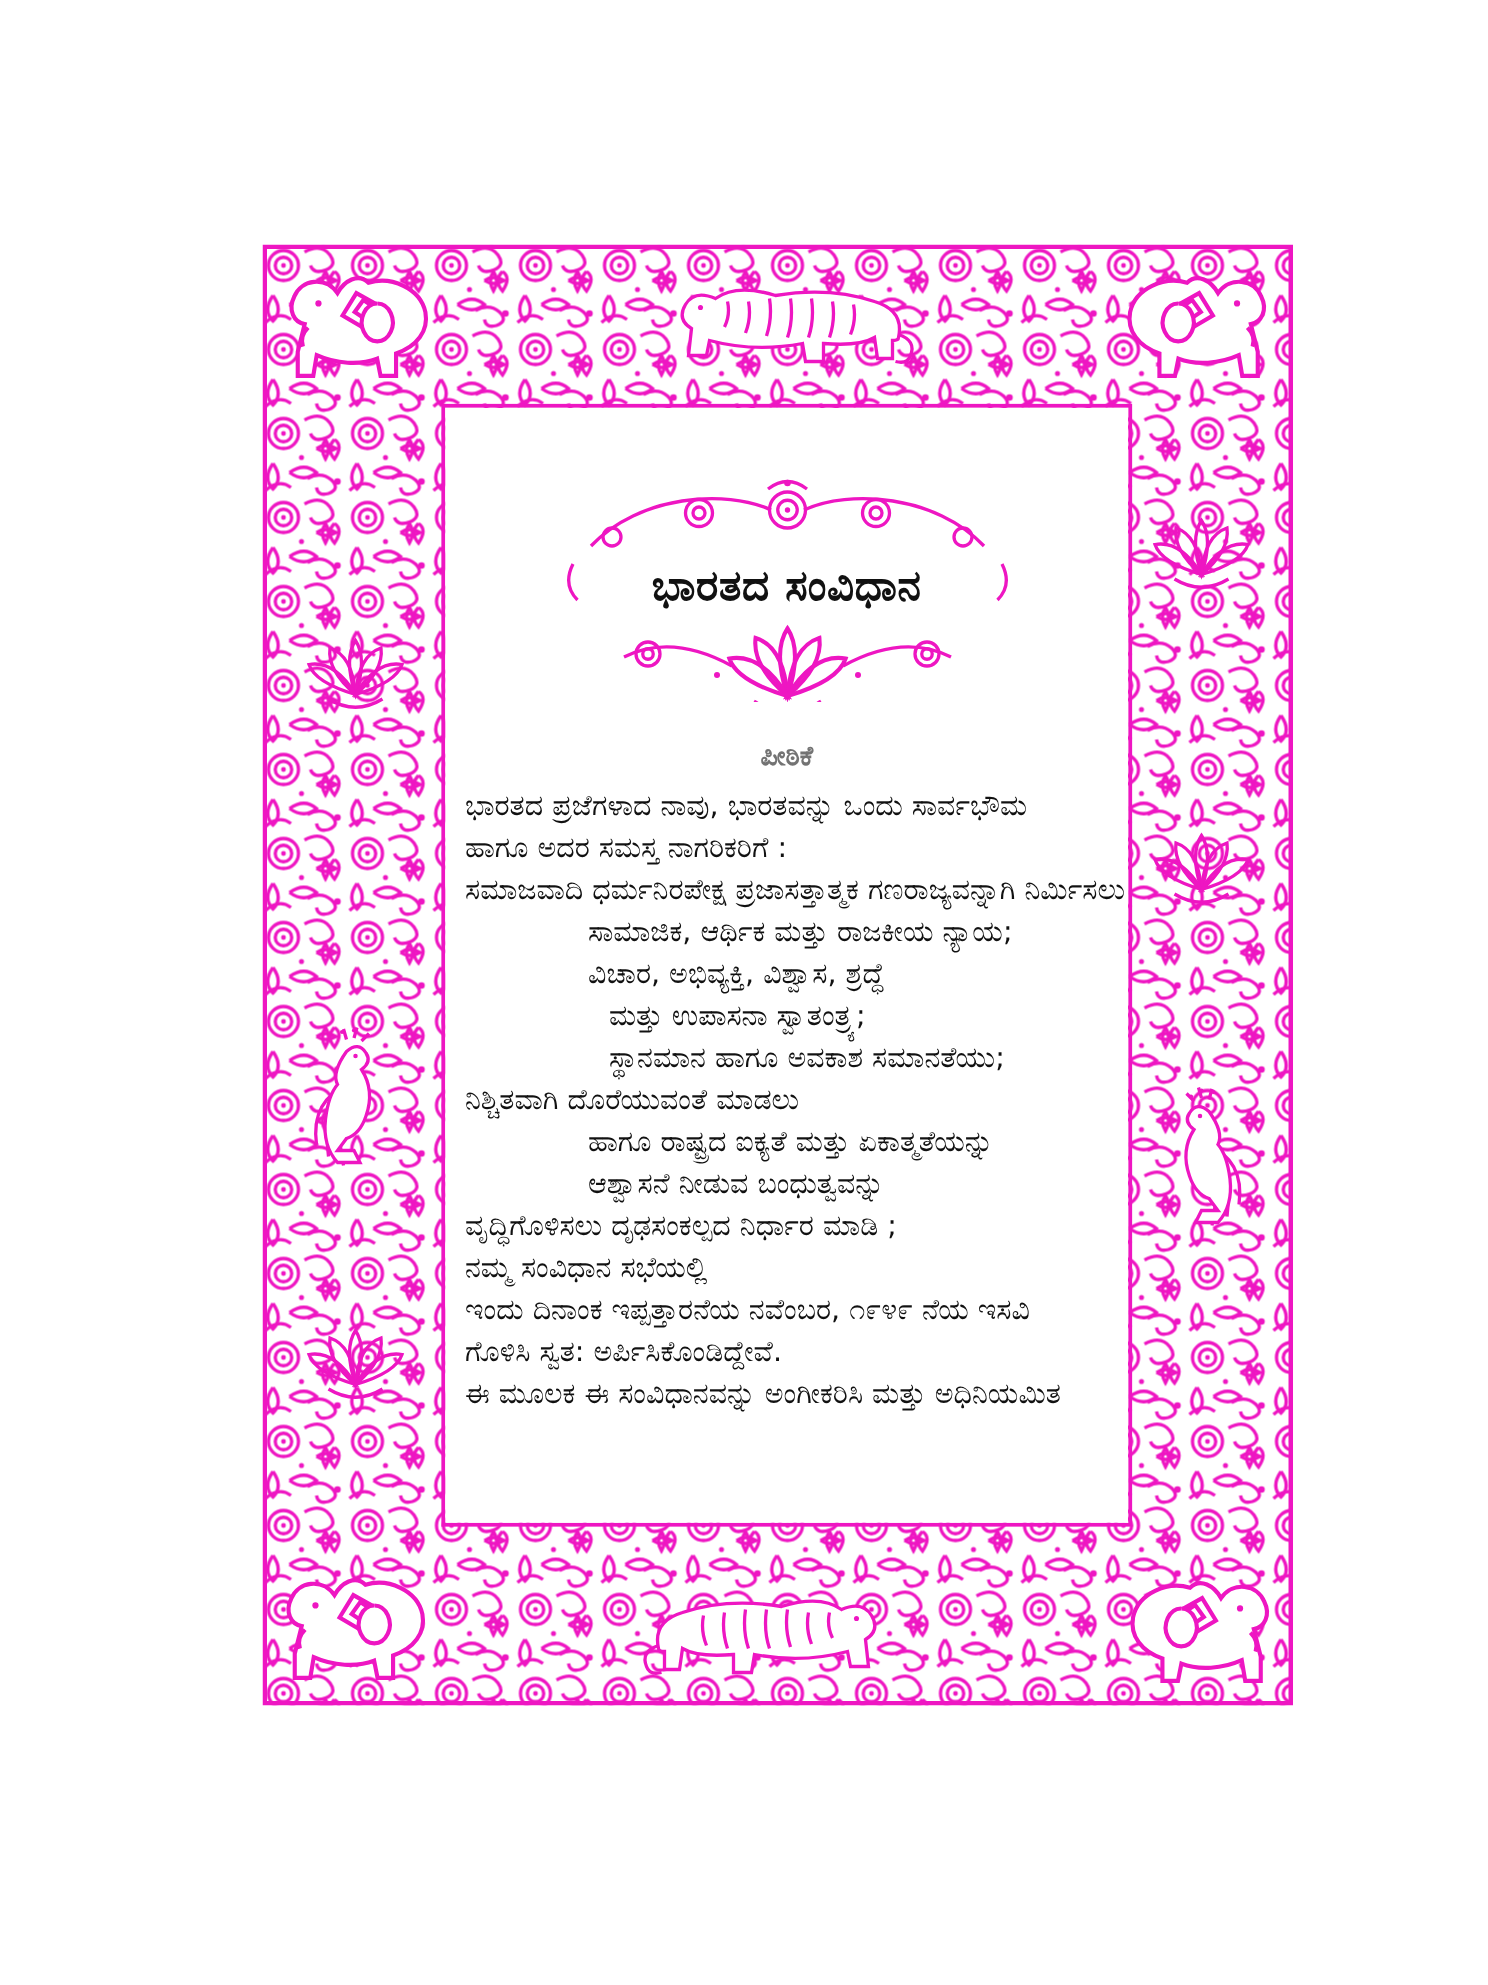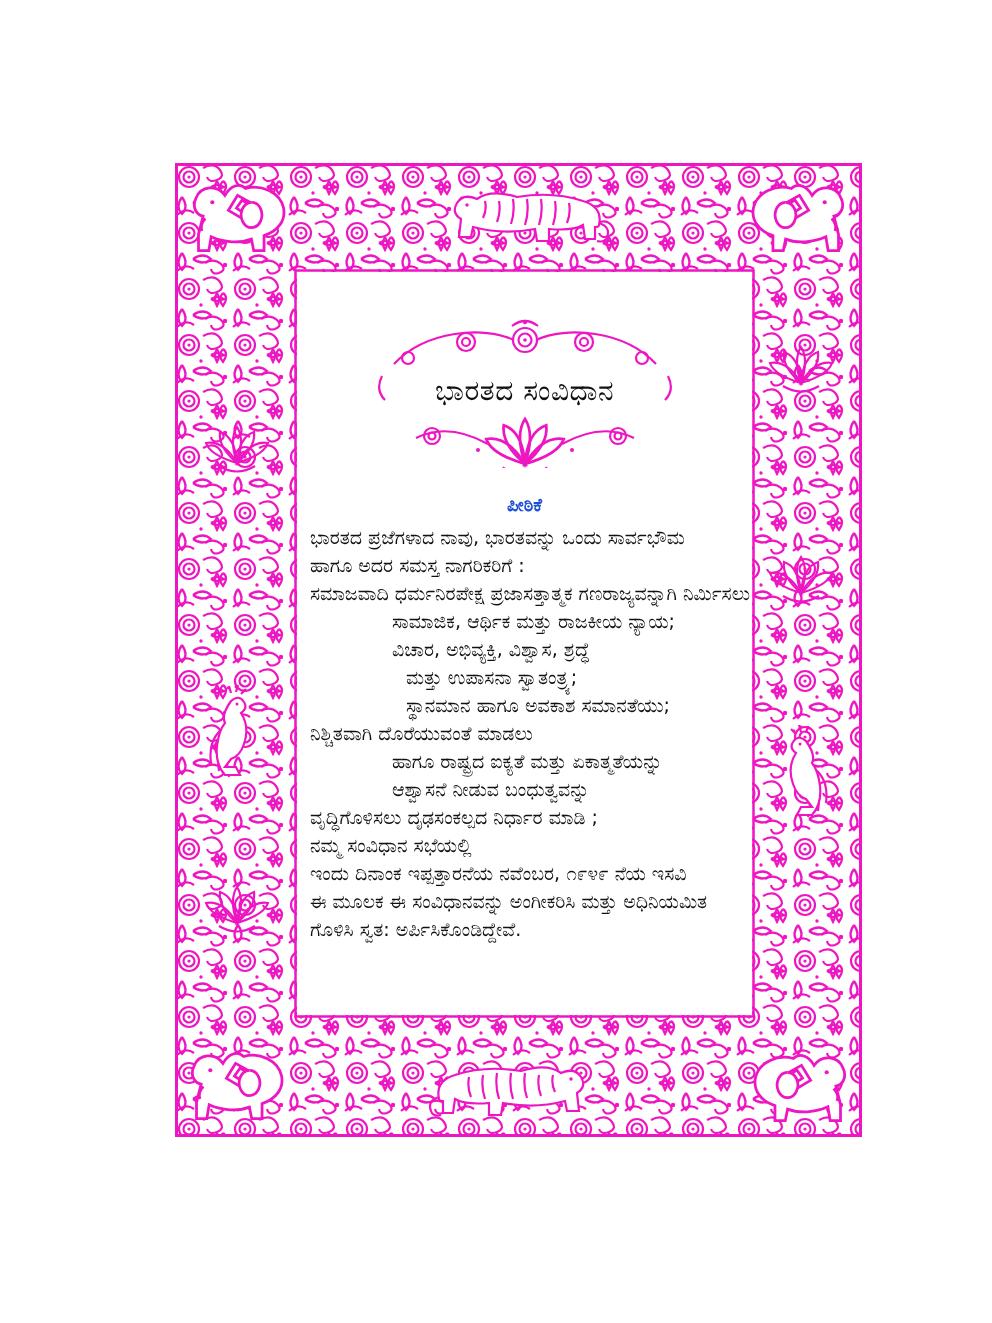--- a/index.html
+++ b/index.html
@@ -8,25 +8,25 @@
     font-family:"DejaVu Sans","Liberation Sans",sans-serif;color:#111111;
   }
   .frame-svg{position:absolute;left:175px;top:163px;width:687px;height:974px;}
   .content{
     position:absolute;left:297px;top:272px;width:455px;height:743px;background:#ffffff;
   }
   .cartouche{position:absolute;left:50%;top:46px;width:302px;height:150px;transform:translateX(-50%);}
   .cartouche svg{position:absolute;left:0;top:0;width:100%;height:100%;}
   .doc-title{
     position:absolute;left:0;right:0;top:56px;text-align:center;
-    font-size:28px;font-weight:normal;letter-spacing:0.5px;color:#111111;
+    font-size:28px;font-weight:bold;letter-spacing:0.5px;color:#111111;
   }
   .preamble-heading{
     position:absolute;left:0;right:0;top:222px;text-align:center;
-    font-size:18px;font-weight:bold;color:#1d4ed8;
+    font-size:18px;font-weight:bold;color:#737373;
   }
   .lines{position:absolute;left:13px;right:4px;top:251px;}
   .pline{font-size:19px;line-height:28px;white-space:nowrap;}
   .pline .b{font-weight:normal;}
   .ind0{margin-left:0;}
   .ind1{margin-left:82px;}
   .ind2{}
   .ind3{margin-left:96px;}
 </style>
 </head>
@@ -152,17 +152,17 @@
         <div class="pline ind1"><span>ಸಾಮಾಜಿಕ, ಆರ್ಥಿಕ ಮತ್ತು ರಾಜಕೀಯ </span><span class="b">ನ್ಯಾಯ;</span></div>
         <div class="pline ind1"><span>ವಿಚಾರ, ಅಭಿವ್ಯಕ್ತಿ, ವಿಶ್ವಾಸ, ಶ್ರದ್ಧೆ</span></div>
         <div class="pline ind3"><span>ಮತ್ತು ಉಪಾಸನಾ </span><span class="b">ಸ್ವಾತಂತ್ರ್ಯ</span><span>;</span></div>
         <div class="pline ind3"><span>ಸ್ಥಾನಮಾನ ಹಾಗೂ ಅವಕಾಶ </span><span class="b">ಸಮಾನತೆಯು;</span></div>
         <div class="pline ind0"><span>ನಿಶ್ಚಿತವಾಗಿ ದೊರೆಯುವಂತೆ ಮಾಡಲು</span></div>
         <div class="pline ind1"><span>ಹಾಗೂ ರಾಷ್ಟ್ರದ ಐಕ್ಯತೆ ಮತ್ತು ಏಕಾತ್ಮತೆಯನ್ನು</span></div>
         <div class="pline ind1"><span>ಆಶ್ವಾಸನೆ ನೀಡುವ </span><span class="b">ಬಂಧುತ್ವವನ್ನು</span></div>
         <div class="pline ind2"><span>ವೃದ್ಧಿಗೊಳಿಸಲು ದೃಢಸಂಕಲ್ಪದ ನಿರ್ಧಾರ ಮಾಡಿ ;</span></div>
         <div class="pline ind0"><span class="b">ನಮ್ಮ ಸಂವಿಧಾನ ಸಭೆಯಲ್ಲಿ</span></div>
         <div class="pline ind0"><span>ಇಂದು ದಿನಾಂಕ ಇಪ್ಪತ್ತಾರನೆಯ ನವೆಂಬರ, ೧೯೪೯ ನೆಯ ಇಸವಿ</span></div>
+        <div class="pline ind0"><span class="b">ಗೊಳಿಸಿ ಸ್ವತ: ಅರ್ಪಿಸಿಕೊಂಡಿದ್ದೇವೆ.</span></div>
         <div class="pline ind0"><span class="b">ಈ ಮೂಲಕ ಈ ಸಂವಿಧಾನವನ್ನು ಅಂಗೀಕರಿಸಿ ಮತ್ತು ಅಧಿನಿಯಮಿತ</span></div>
-        <div class="pline ind0"><span class="b">ಗೊಳಿಸಿ ಸ್ವತ: ಅರ್ಪಿಸಿಕೊಂಡಿದ್ದೇವೆ.</span></div>
       </div>
   </div>
 </div>
 
 </body></html>

